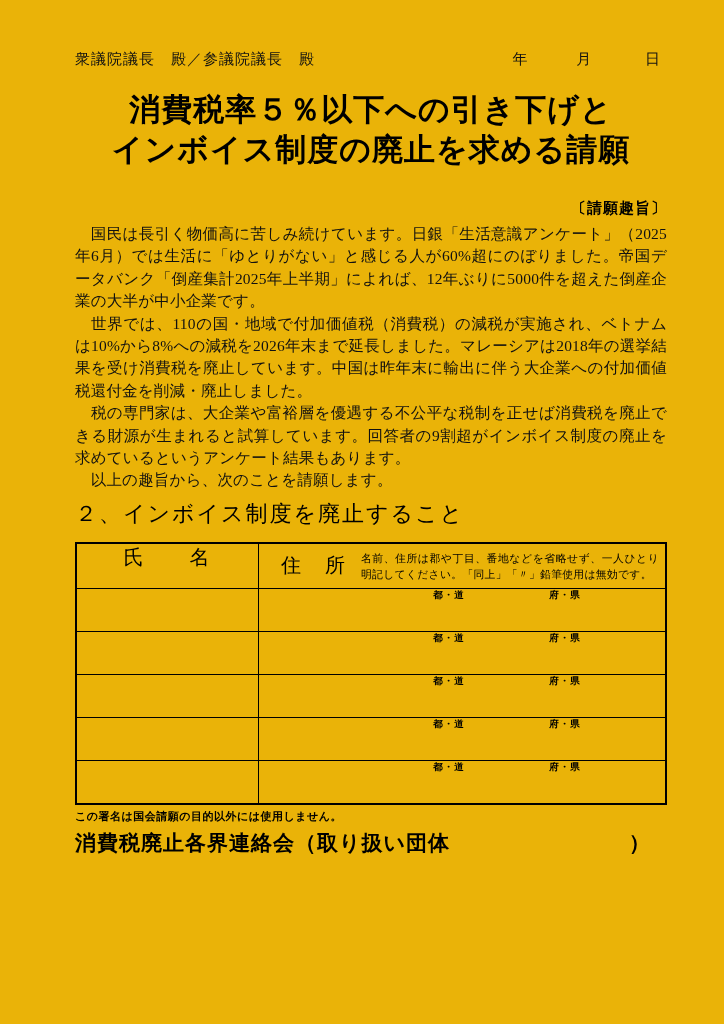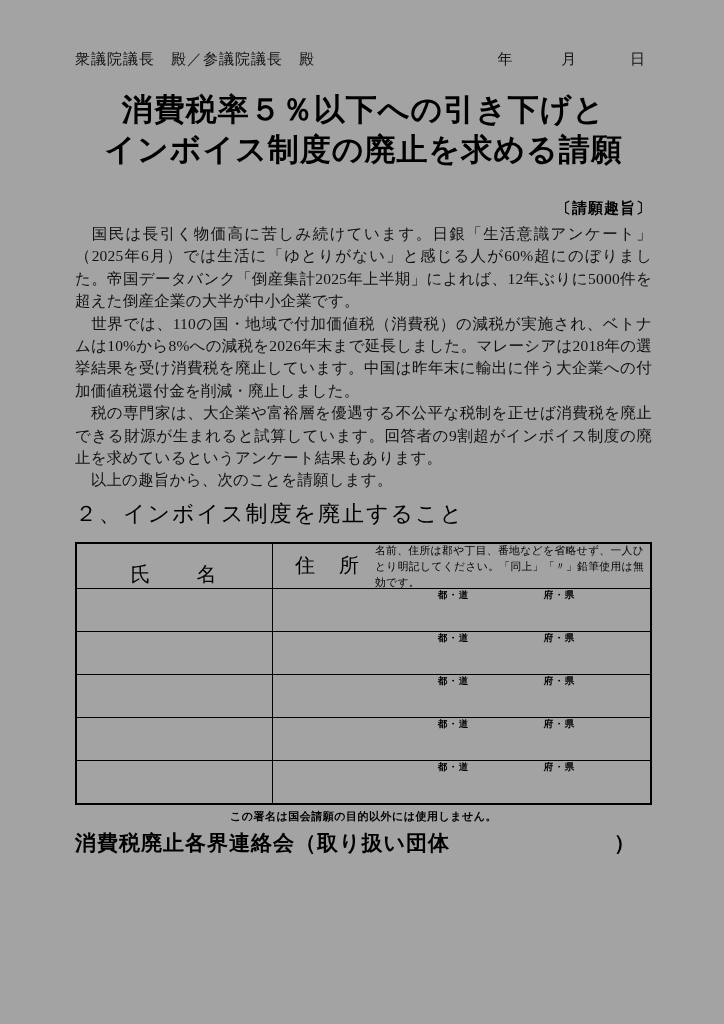--- a/index.html
+++ b/index.html
@@ -2,24 +2,24 @@
 <html><head>
 <meta charset="utf-8">
 <style>
   * { margin: 0; padding: 0; box-sizing: border-box; }
   html, body { background: #e8e8e8; }
   .page {
     position: relative;
     width: 724px;
     height: 1024px;
     margin: 0 auto;
-    background: #a3a3a3;
+    background: #eab308;
     color: #111111;
     font-family: "Liberation Serif", "DejaVu Serif", serif;
-    padding: 50px 72px 0 75px;
+    padding: 50px 57px 0 75px;
     overflow: hidden;
   }
   
   .addr-row {
     display: flex;
     justify-content: space-between;
     align-items: baseline;
     font-size: 15px;
     letter-spacing: 1px;
     white-space: nowrap;
@@ -73,24 +73,24 @@
   
   .sign-table {
     margin-top: 13px;
     border: 2px solid #000;
   }
   .t-row { display: flex; border-top: 1px solid #000; }
   .t-row:first-child { border-top: none; }
   .t-header { height: 44px; }
   .t-data   { height: 43px; }
   .cell-name {
-    width: 196px;
+    width: 182px;
     border-right: 1.5px solid #000;
     display: flex;
-    align-items: flex-end;
+    align-items: flex-start;
     justify-content: center;
   }
   .cell-addr { flex: 1; display: flex; }
   .name-header-label, .addr-header-label {
     font-size: 20px;
     letter-spacing: 2px;
     color: #000;
     white-space: nowrap;
   }
   .addr-header-wrap {
@@ -118,21 +118,21 @@
     font-size: 9.5px;
     font-weight: bold;
     letter-spacing: 1px;
     color: #000;
   }
   .cell-name-data { cursor: text; }
 
   
   .disclaimer {
     margin-top: 4px;
-    text-align: center;
+    text-align: left;
     font-family: "Liberation Sans", "DejaVu Sans", sans-serif;
     font-weight: bold;
     font-size: 11px;
     letter-spacing: 0.5px;
     color: #000;
   }
   .org-row {
     display: flex;
     align-items: baseline;
     font-family: "Liberation Sans", "DejaVu Sans", sans-serif;

